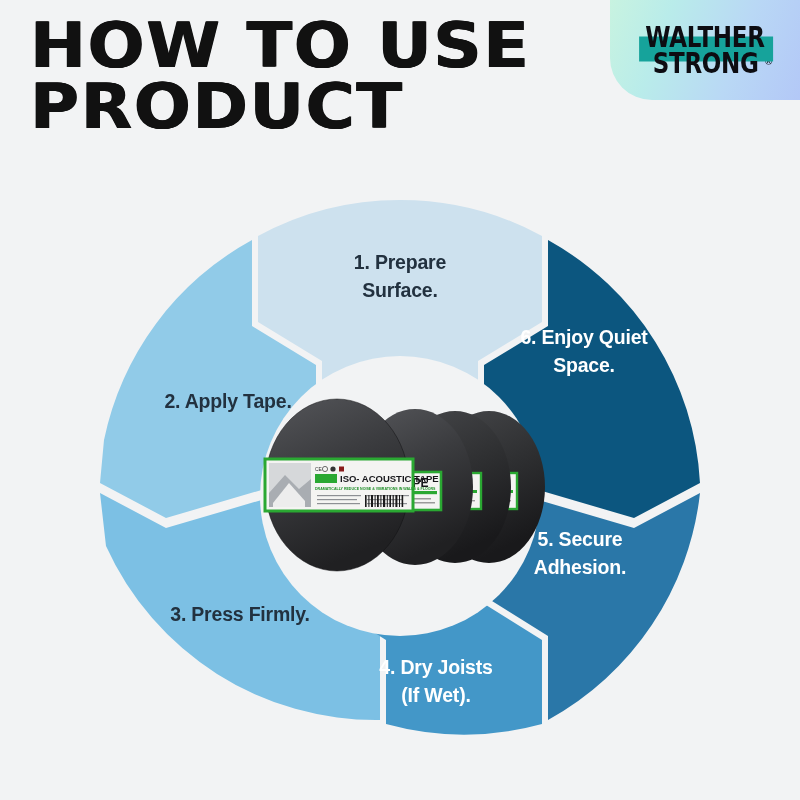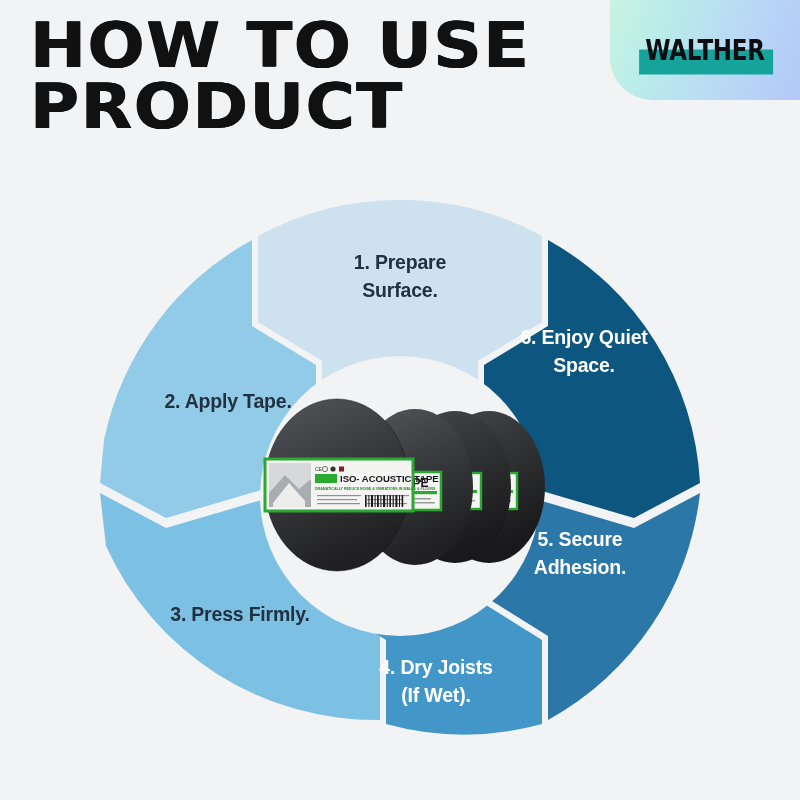--- a/index.html
+++ b/index.html
@@ -110,20 +110,23 @@
 </head>
 <body>
 
 <div id="page-title">HOW TO USE
 PRODUCT</div>
 
 <div id="brand-logo">
   <div id="logo-inner">
     <div id="logo-highlight"></div>
     <div class="logo-line">WALTHER</div>
+    <div id="logo-line-2-wrap">
+      <span class="logo-line">STRONG</span><span id="logo-reg">®</span>
+    </div>
   </div>
 </div>
 
 <div id="cycle-diagram">
   <svg id="cycle-svg" viewBox="0 0 640 600" xmlns="http://www.w3.org/2000/svg">
 
     <g>
       <path d="M 320 4
                A 296 296 0 0 1 462 40
                L 462 126

